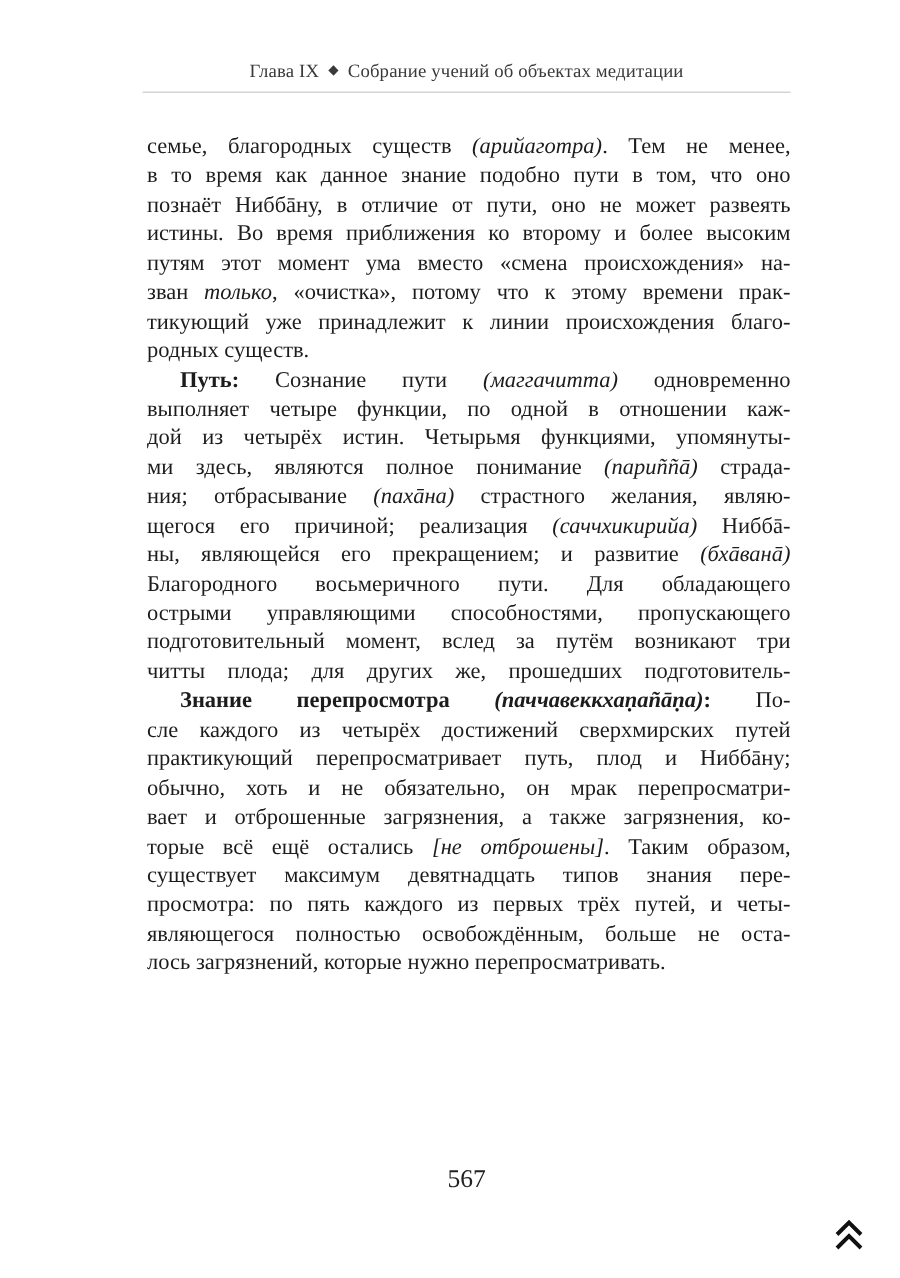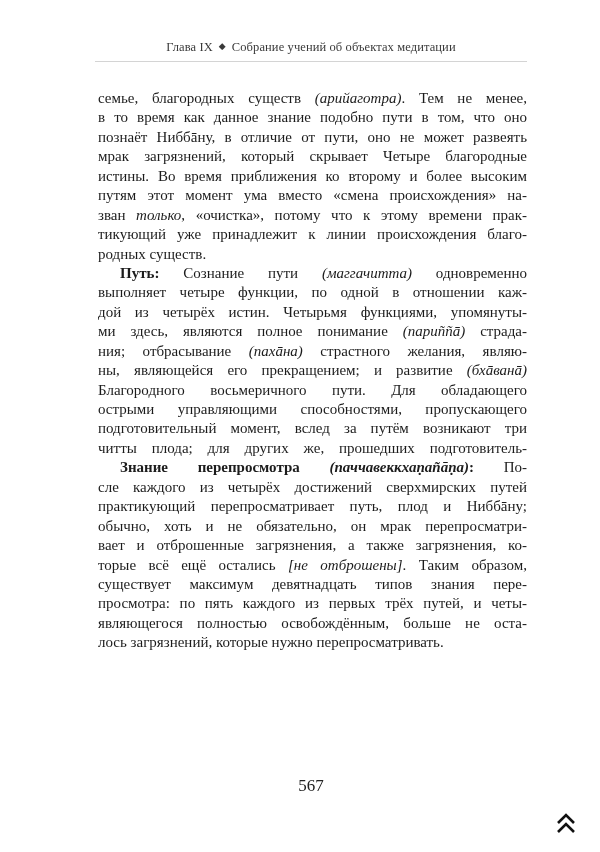--- a/index.html
+++ b/index.html
@@ -86,31 +86,31 @@
 
 <div class="running-header">
   <span>Глава IX</span><span class="sep">◆</span><span>Собрание учений об объектах медитации</span>
 </div>
 <div class="header-rule"></div>
 
 <div class="text-block" id="text-block">
     <span class="line"><span>семье, благородных существ </span><span class="it">(арийаготра)</span><span>. Тем не менее,</span></span>
     <span class="line"><span>в то время как данное знание подобно пути в том, что оно</span></span>
     <span class="line"><span>познаёт Ниббāну, в отличие от пути, оно не может развеять</span></span>
-    <span class="line"><span>мрак загрязнений, который скрывает Четыре благородные</span></span>
     <span class="line"><span>истины. Во время приближения ко второму и более высоким</span></span>
     <span class="line"><span>путям этот момент ума вместо «смена происхождения» на-</span></span>
     <span class="line"><span>зван </span><span class="it">только</span><span>, «очистка», потому что к этому времени прак-</span></span>
     <span class="line"><span>тикующий уже принадлежит к линии происхождения благо-</span></span>
     <span class="line last"><span>родных существ.</span></span>
     <span class="line indent"><span class="b">Путь:</span><span> Сознание пути </span><span class="it">(маггачитта)</span><span> одновременно</span></span>
     <span class="line"><span>выполняет четыре функции, по одной в отношении каж-</span></span>
     <span class="line"><span>дой из четырёх истин. Четырьмя функциями, упомянуты-</span></span>
     <span class="line"><span>ми здесь, являются полное понимание </span><span class="it">(париññā)</span><span> страда-</span></span>
     <span class="line"><span>ния; отбрасывание </span><span class="it">(пахāна)</span><span> страстного желания, являю-</span></span>
+    <span class="line"><span>щегося его причиной; реализация </span><span class="it">(саччхикирийа)</span><span> Ниббā-</span></span>
     <span class="line"><span>ны, являющейся его прекращением; и развитие </span><span class="it">(бхāванā)</span></span>
     <span class="line"><span>Благородного восьмеричного пути. Для обладающего</span></span>
     <span class="line"><span>острыми управляющими способностями, пропускающего</span></span>
     <span class="line"><span>подготовительный момент, вслед за путём возникают три</span></span>
     <span class="line"><span>читты плода; для других же, прошедших подготовитель-</span></span>
     <span class="line indent"><span class="b">Знание перепросмотра </span><span class="b it">(паччавеккхаṇаñāṇа)</span><span class="b">:</span><span> По-</span></span>
     <span class="line"><span>сле каждого из четырёх достижений сверхмирских путей</span></span>
     <span class="line"><span>практикующий перепросматривает путь, плод и Ниббāну;</span></span>
     <span class="line"><span>обычно, хоть и не обязательно, он мрак перепросматри-</span></span>
     <span class="line"><span>вает и отброшенные загрязнения, а также загрязнения, ко-</span></span>

